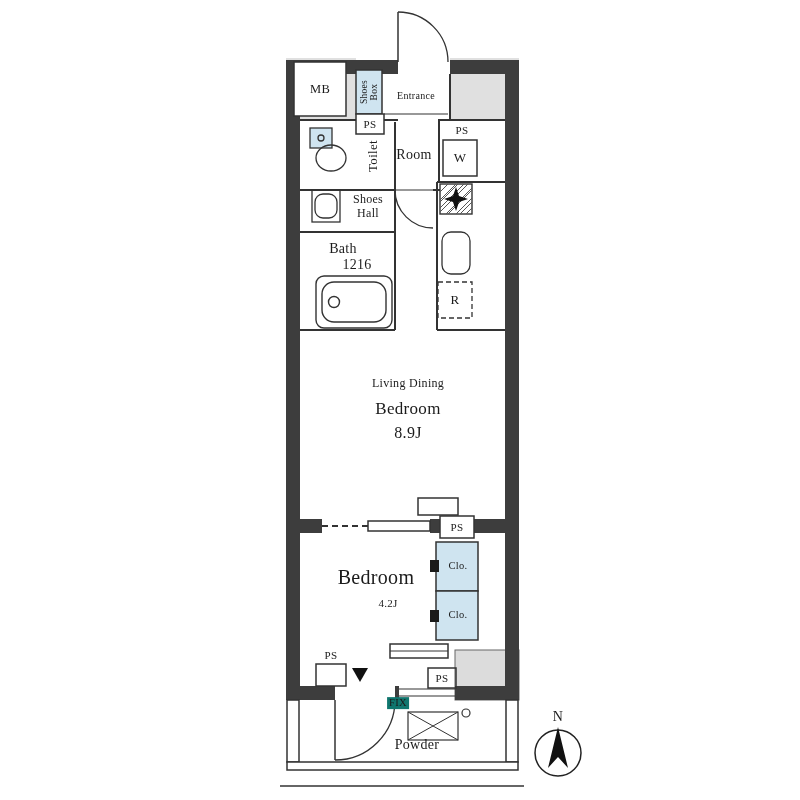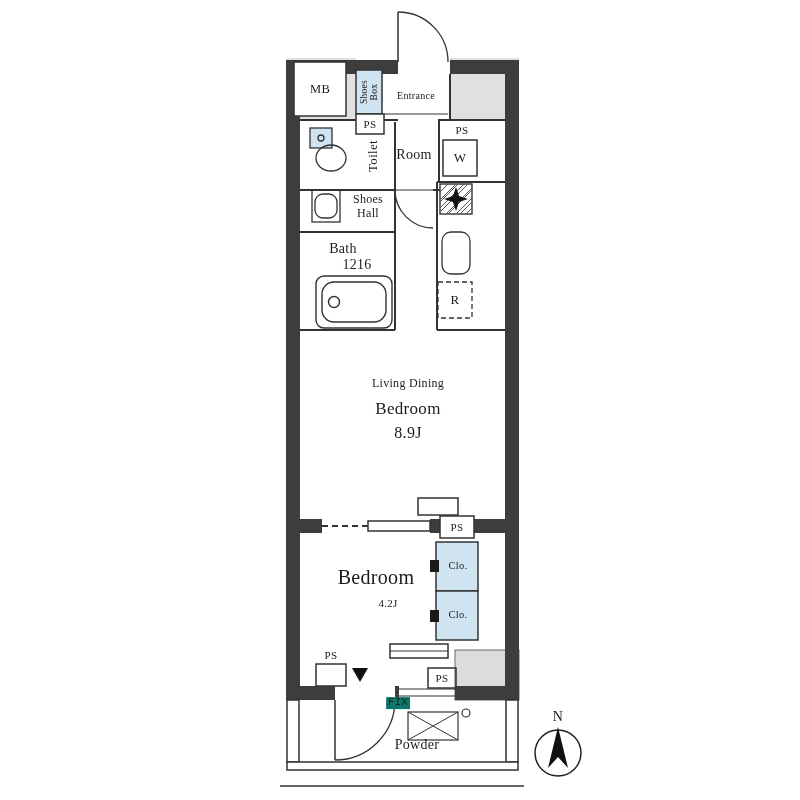--- a/index.html
+++ b/index.html
@@ -9,21 +9,21 @@
     overflow:hidden;
   }
   #plan svg{position:absolute;left:0;top:0;}
   .lbl{
     position:absolute;transform:translate(-50%,-50%);
     white-space:nowrap;text-align:center;line-height:1.12;
     letter-spacing:.3px;
   }
   .v{transform:translate(-50%,-50%) rotate(-90deg);}
   .wrap{white-space:normal;}
-  .bg{background:#0f766e;padding:0 2px;font-family:Liberation Mono, monospace;}
+  .bg{background:#0f766e;padding:0 2px;}
 </style>
 </head>
 <body>
 
 <div id="plan">
 
   <svg width="800" height="800" viewBox="0 0 800 800">
 
     <g>
       <rect x="286" y="58" width="70" height="62" fill="#e0e0e0"></rect>

